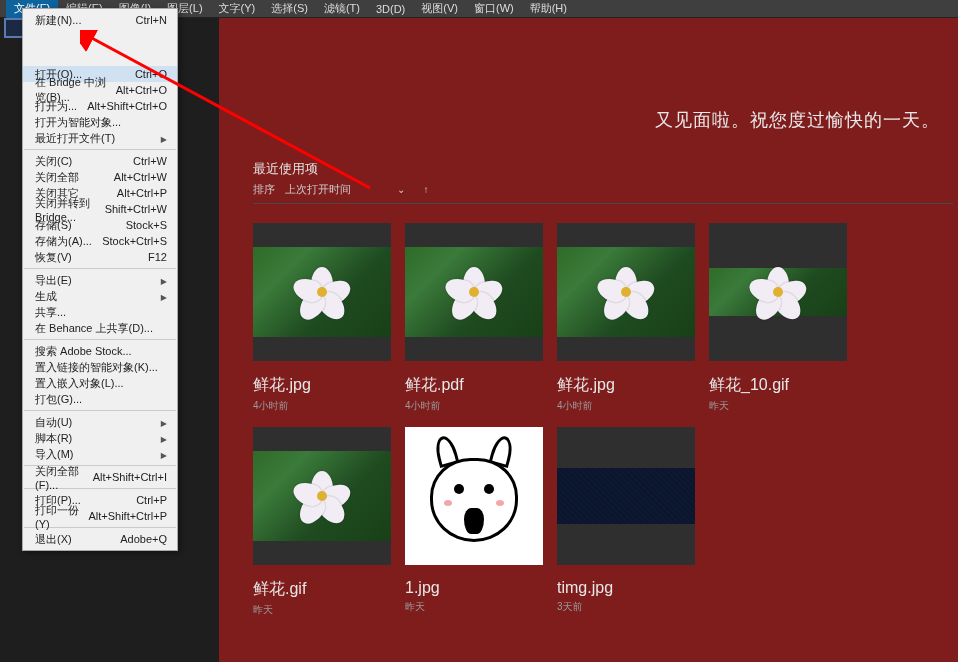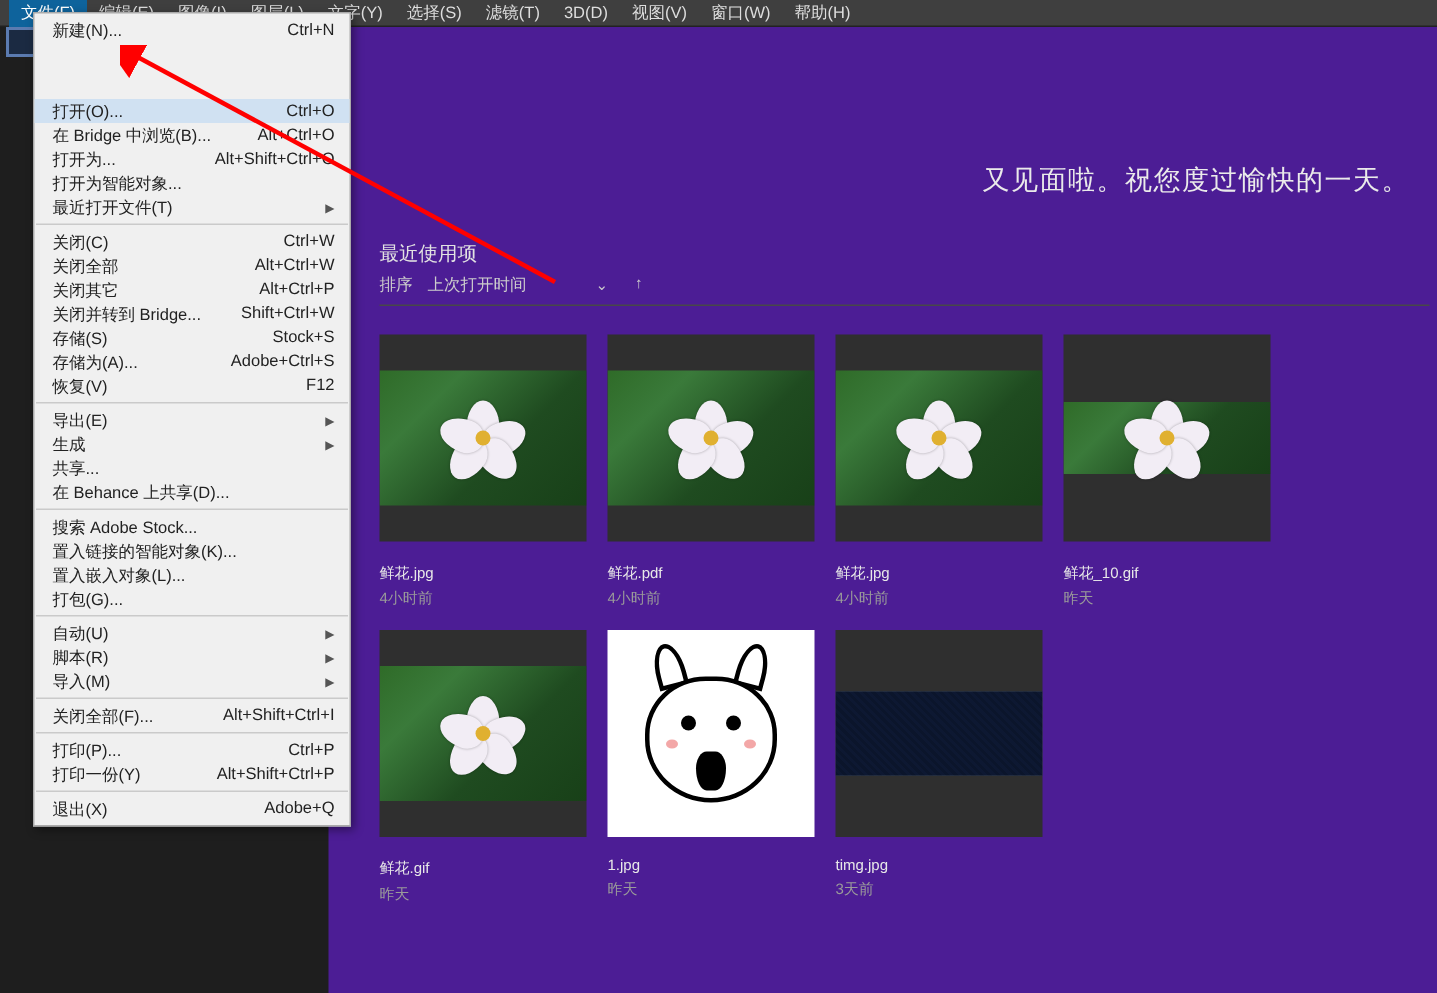--- a/index.html
+++ b/index.html
@@ -42,21 +42,21 @@
       height: 20px;
       border: 2px solid #5b7bb0;
       background: #1b2a42;
     }
 
     
     .dropdown {
       position: absolute;
       top: 8px;
       left: 22px;
-      width: 212px;
+      width: 156px;
       background: #f0f0f0;
       color: #222;
       font-size: 11px;
       border: 1px solid #aaa;
       box-shadow: 2px 2px 6px rgba(0,0,0,0.4);
       z-index: 50;
       padding: 3px 0;
     }
     .dropdown .drow {
       display: flex;
@@ -78,21 +78,21 @@
       color: #555;
     }
 
     
     .content {
       position: absolute;
       top: 18px;
       left: 219px;
       right: 0;
       bottom: 0;
-      background: #4c1d95;
+      background: #7f1d1d;
       overflow: hidden;
     }
 
     .greeting {
       position: absolute;
       top: 90px;
       right: 18px;
       font-size: 18px;
       color: #eaeaea;
       letter-spacing: 1px;
@@ -150,21 +150,21 @@
       width: 138px;
       height: 138px;
       background: #2f2f2f;
       display: flex;
       align-items: center;
       justify-content: center;
       overflow: hidden;
     }
     .thumb.white { background: #fff; }
     .card .fname {
-      font-size: 10px;
+      font-size: 16px;
       color: #e8e8e8;
       margin-top: 14px;
     }
     .card .fwhen {
       font-size: 10px;
       color: #9a9a9a;
       margin-top: 3px;
     }
 
     
@@ -295,21 +295,21 @@
     <div class="drow">
       <span>关闭并转到 Bridge...</span>
       <span>Shift+Ctrl+W</span>
     </div>
     <div class="drow">
       <span>存储(S)</span>
       <span>Stock+S</span>
     </div>
     <div class="drow">
       <span>存储为(A)...</span>
-      <span>Adobe+Ctrl+S</span>
+      <span>Stock+Ctrl+S</span>
     </div>
     <div class="drow">
       <span>恢复(V)</span>
       <span>F12</span>
     </div>
     <div class="sep"></div>
     <div class="drow">
       <span>导出(E)</span>
       <span class="arrow"></span>
     </div>

